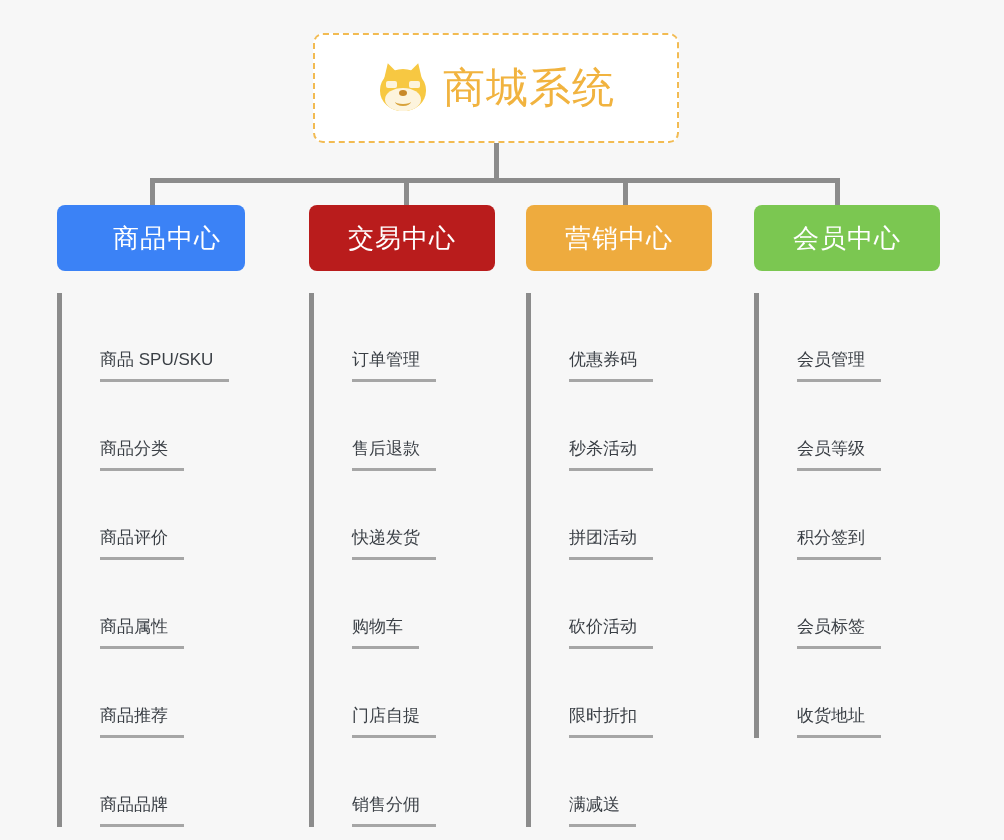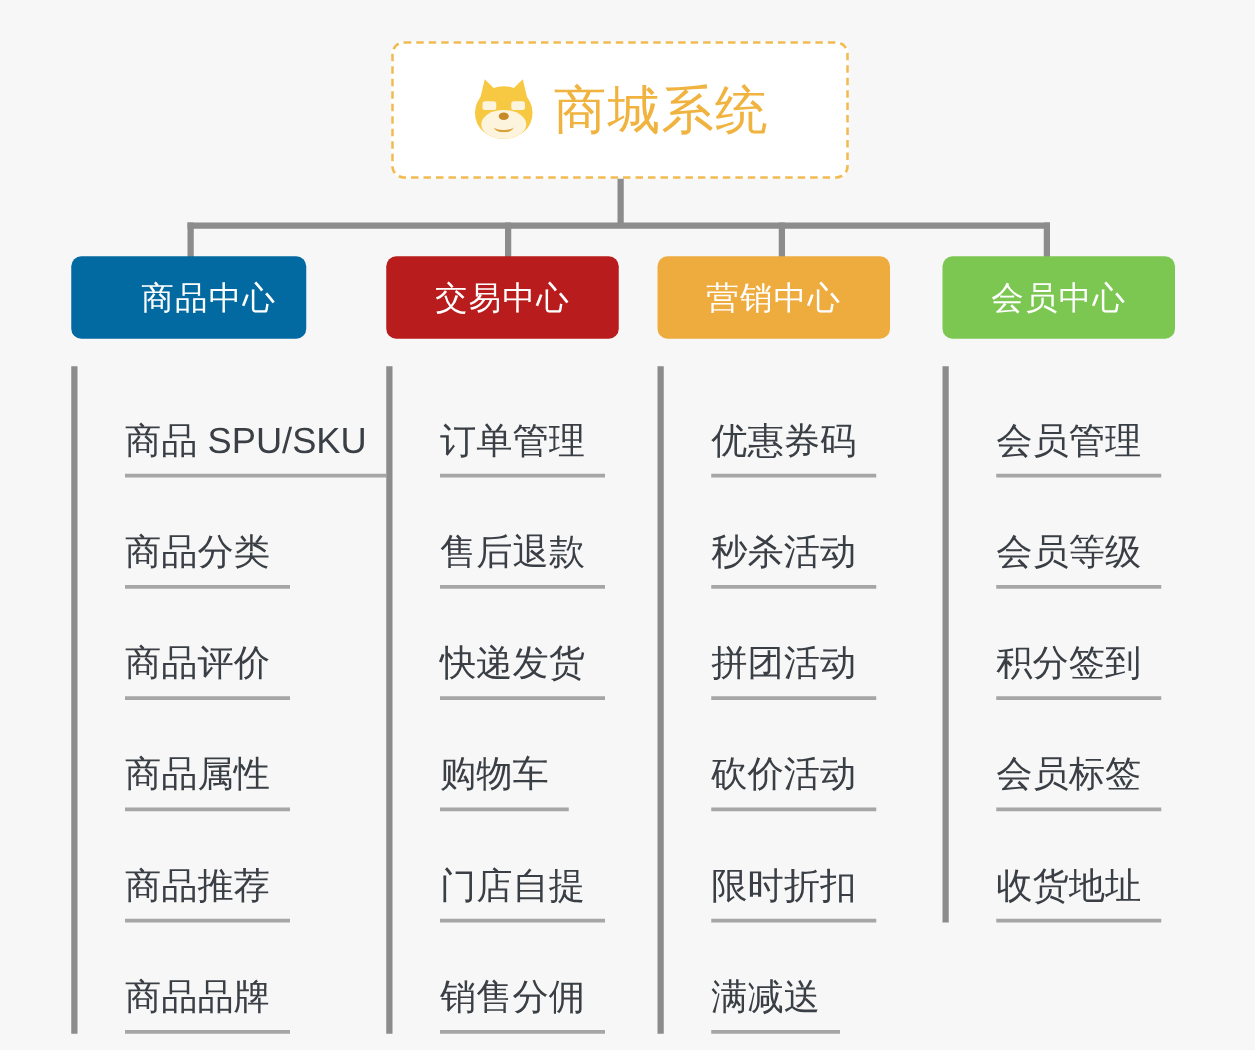--- a/index.html
+++ b/index.html
@@ -142,21 +142,21 @@
     border-left: 5px solid #8c8c8c;
   }
   .item {
     position: relative;
     height: 89px;
     display: flex;
     align-items: flex-end;
     padding-left: 33px;
   }
   .item-label {
-    font-size: 29px;
+    font-size: 17px;
     color: #3a3f45;
     line-height: 1.1;
     padding: 0 16px 9px 0;
     border-bottom: 3px solid #a6a6a6;
     white-space: nowrap;
   }
 </style>
 </head>
 <body style="background: rgb(247, 247, 247);">
 
@@ -181,21 +181,21 @@
   <div class="conn conn-v" style="left: 494px; top: 143px; height: 37px; background: rgb(140, 140, 140);"></div>
 
   <div class="conn conn-h" style="left: 150px; top: 178px; width: 690px; background: rgb(140, 140, 140);"></div>
 
   <div class="conn conn-v" style="left: 150px; top: 178px; height: 29px; background: rgb(140, 140, 140);"></div>
   <div class="conn conn-v" style="left: 404px; top: 178px; height: 29px; background: rgb(140, 140, 140);"></div>
   <div class="conn conn-v" style="left: 623px; top: 178px; height: 29px; background: rgb(140, 140, 140);"></div>
   <div class="conn conn-v" style="left: 835px; top: 178px; height: 29px; background: rgb(140, 140, 140);"></div>
 
   <div class="column" style="left:57px; width:188px;">
-    <div class="cat-box" style="background: #0369a1; padding-left: 32px;">商品中心</div>
+    <div class="cat-box" style="background: #3b82f6; padding-left: 32px;">商品中心</div>
     <div class="items" style="border-left-color: rgb(140, 140, 140);">
       <div class="item">
         <span class="item-label">商品 SPU/SKU</span>
       </div>
       <div class="item">
         <span class="item-label">商品分类</span>
       </div>
       <div class="item">
         <span class="item-label">商品评价</span>
       </div>

